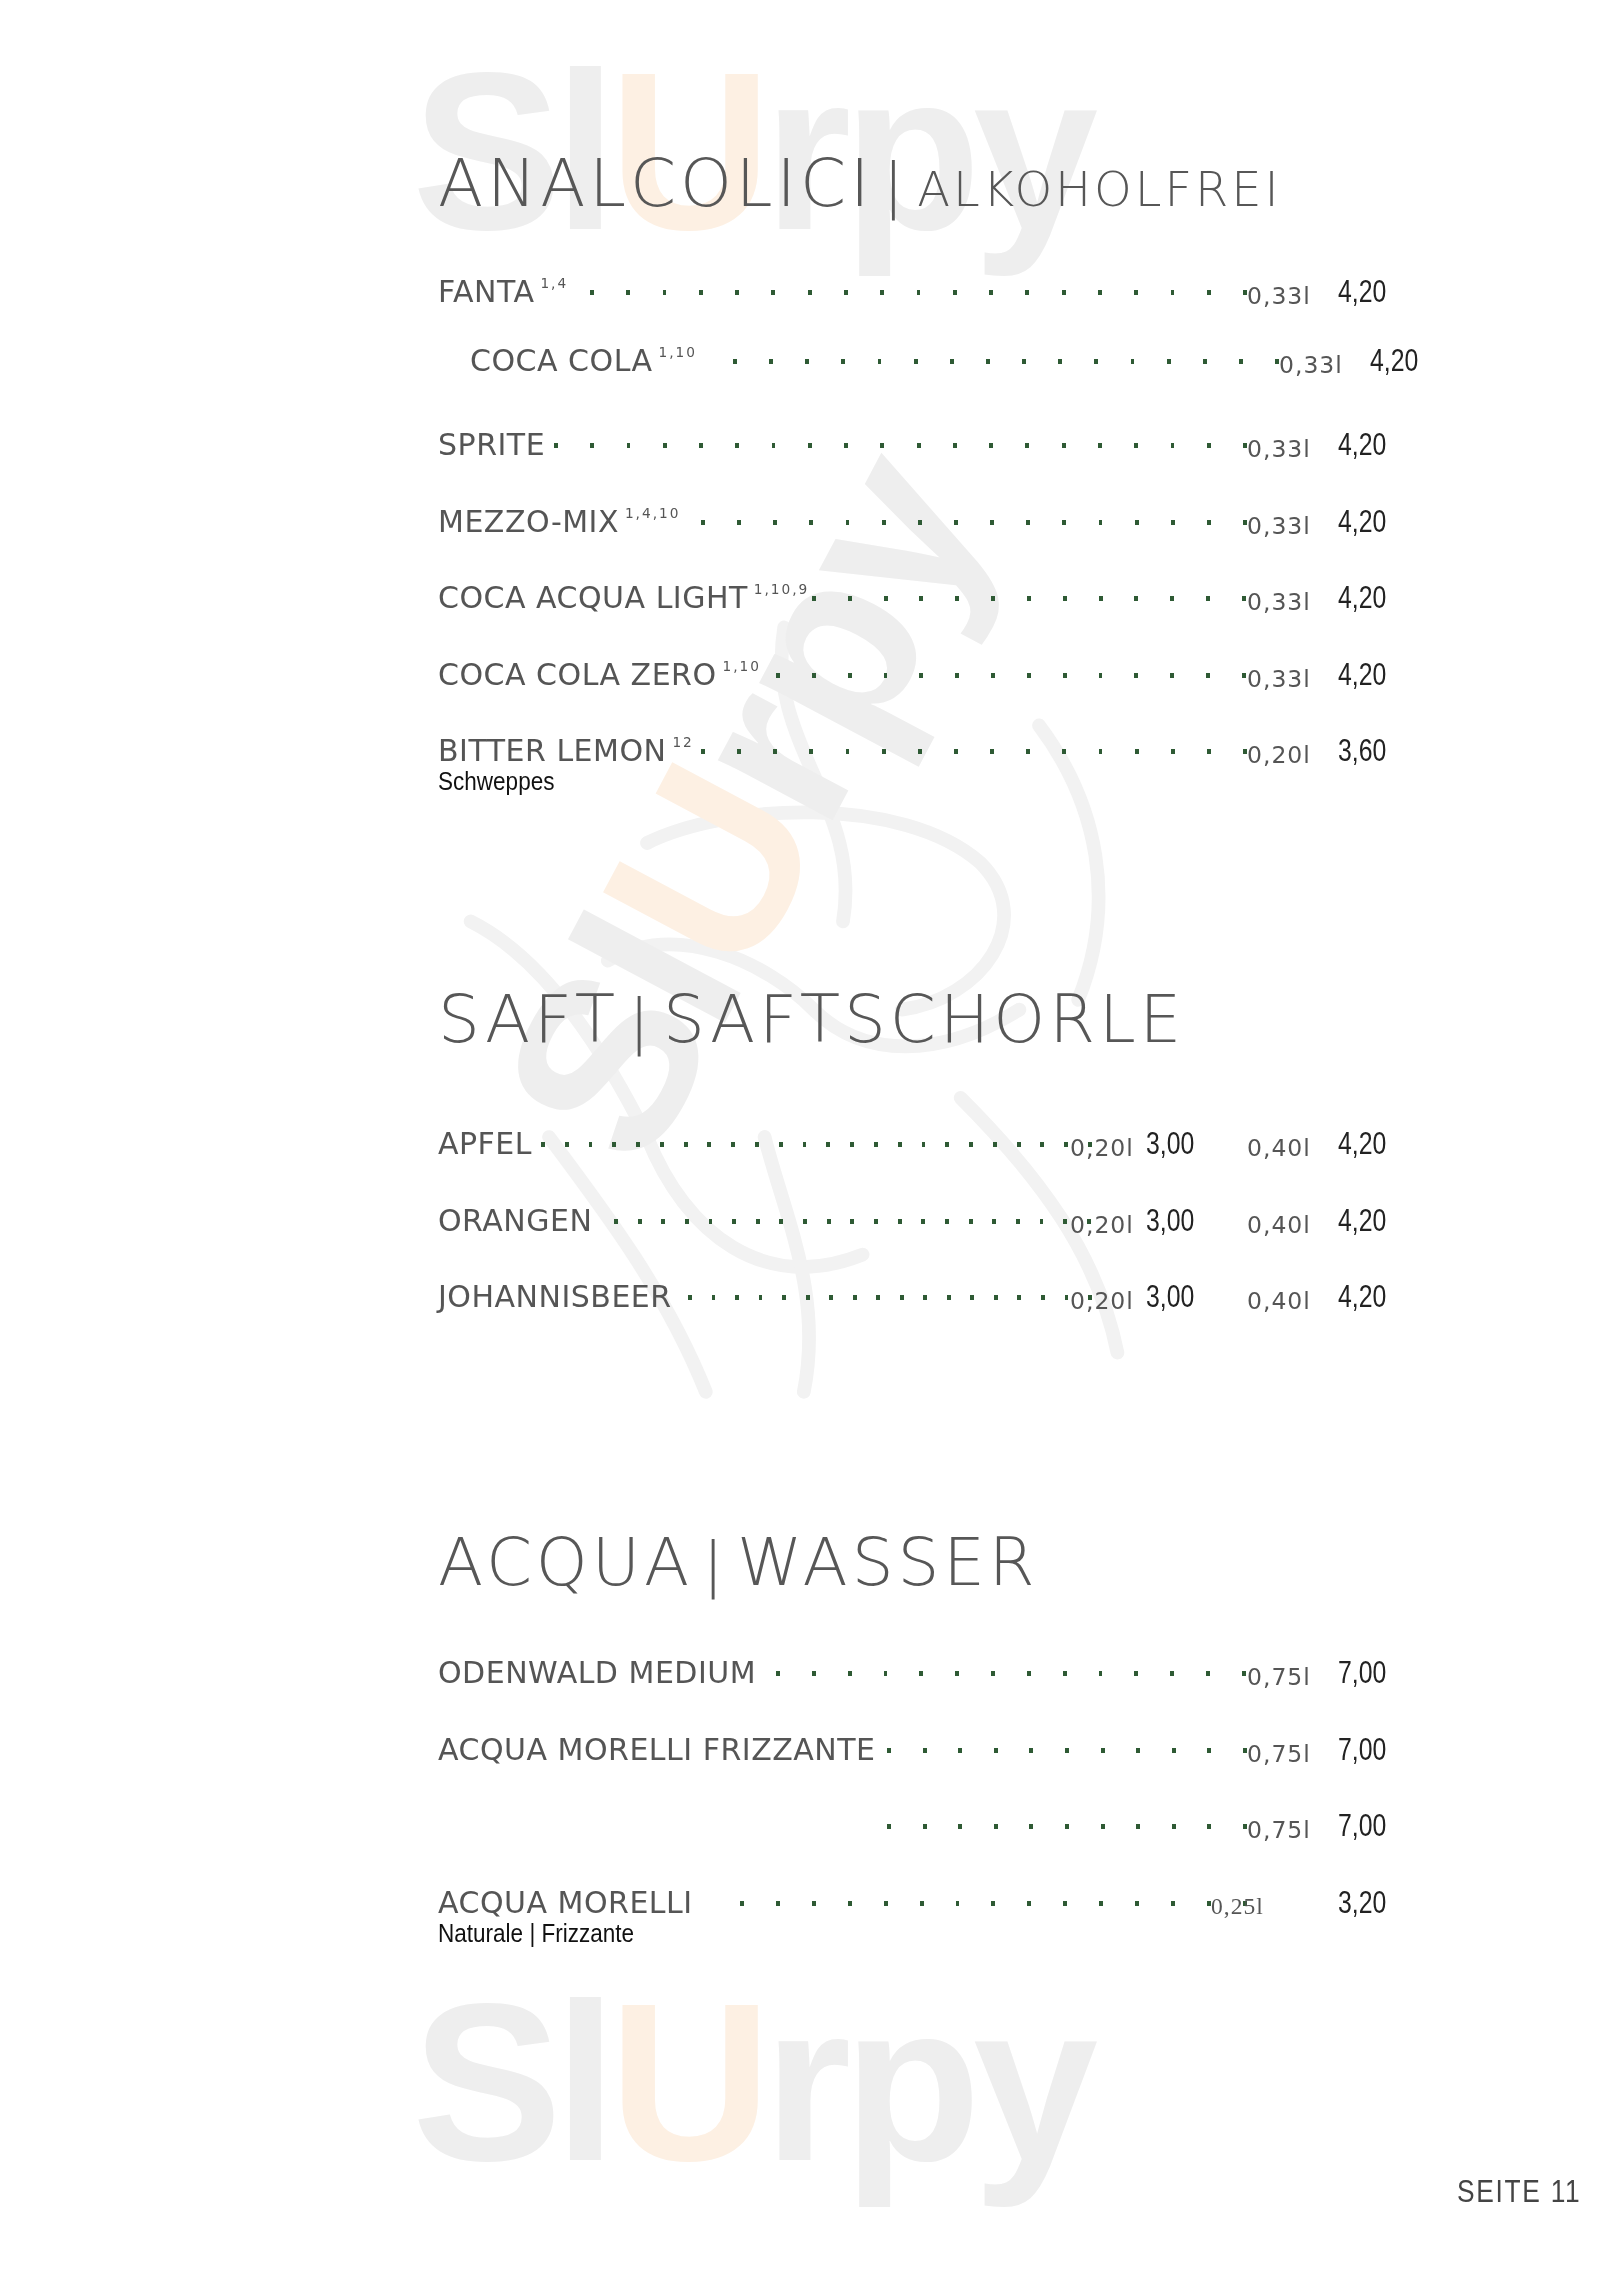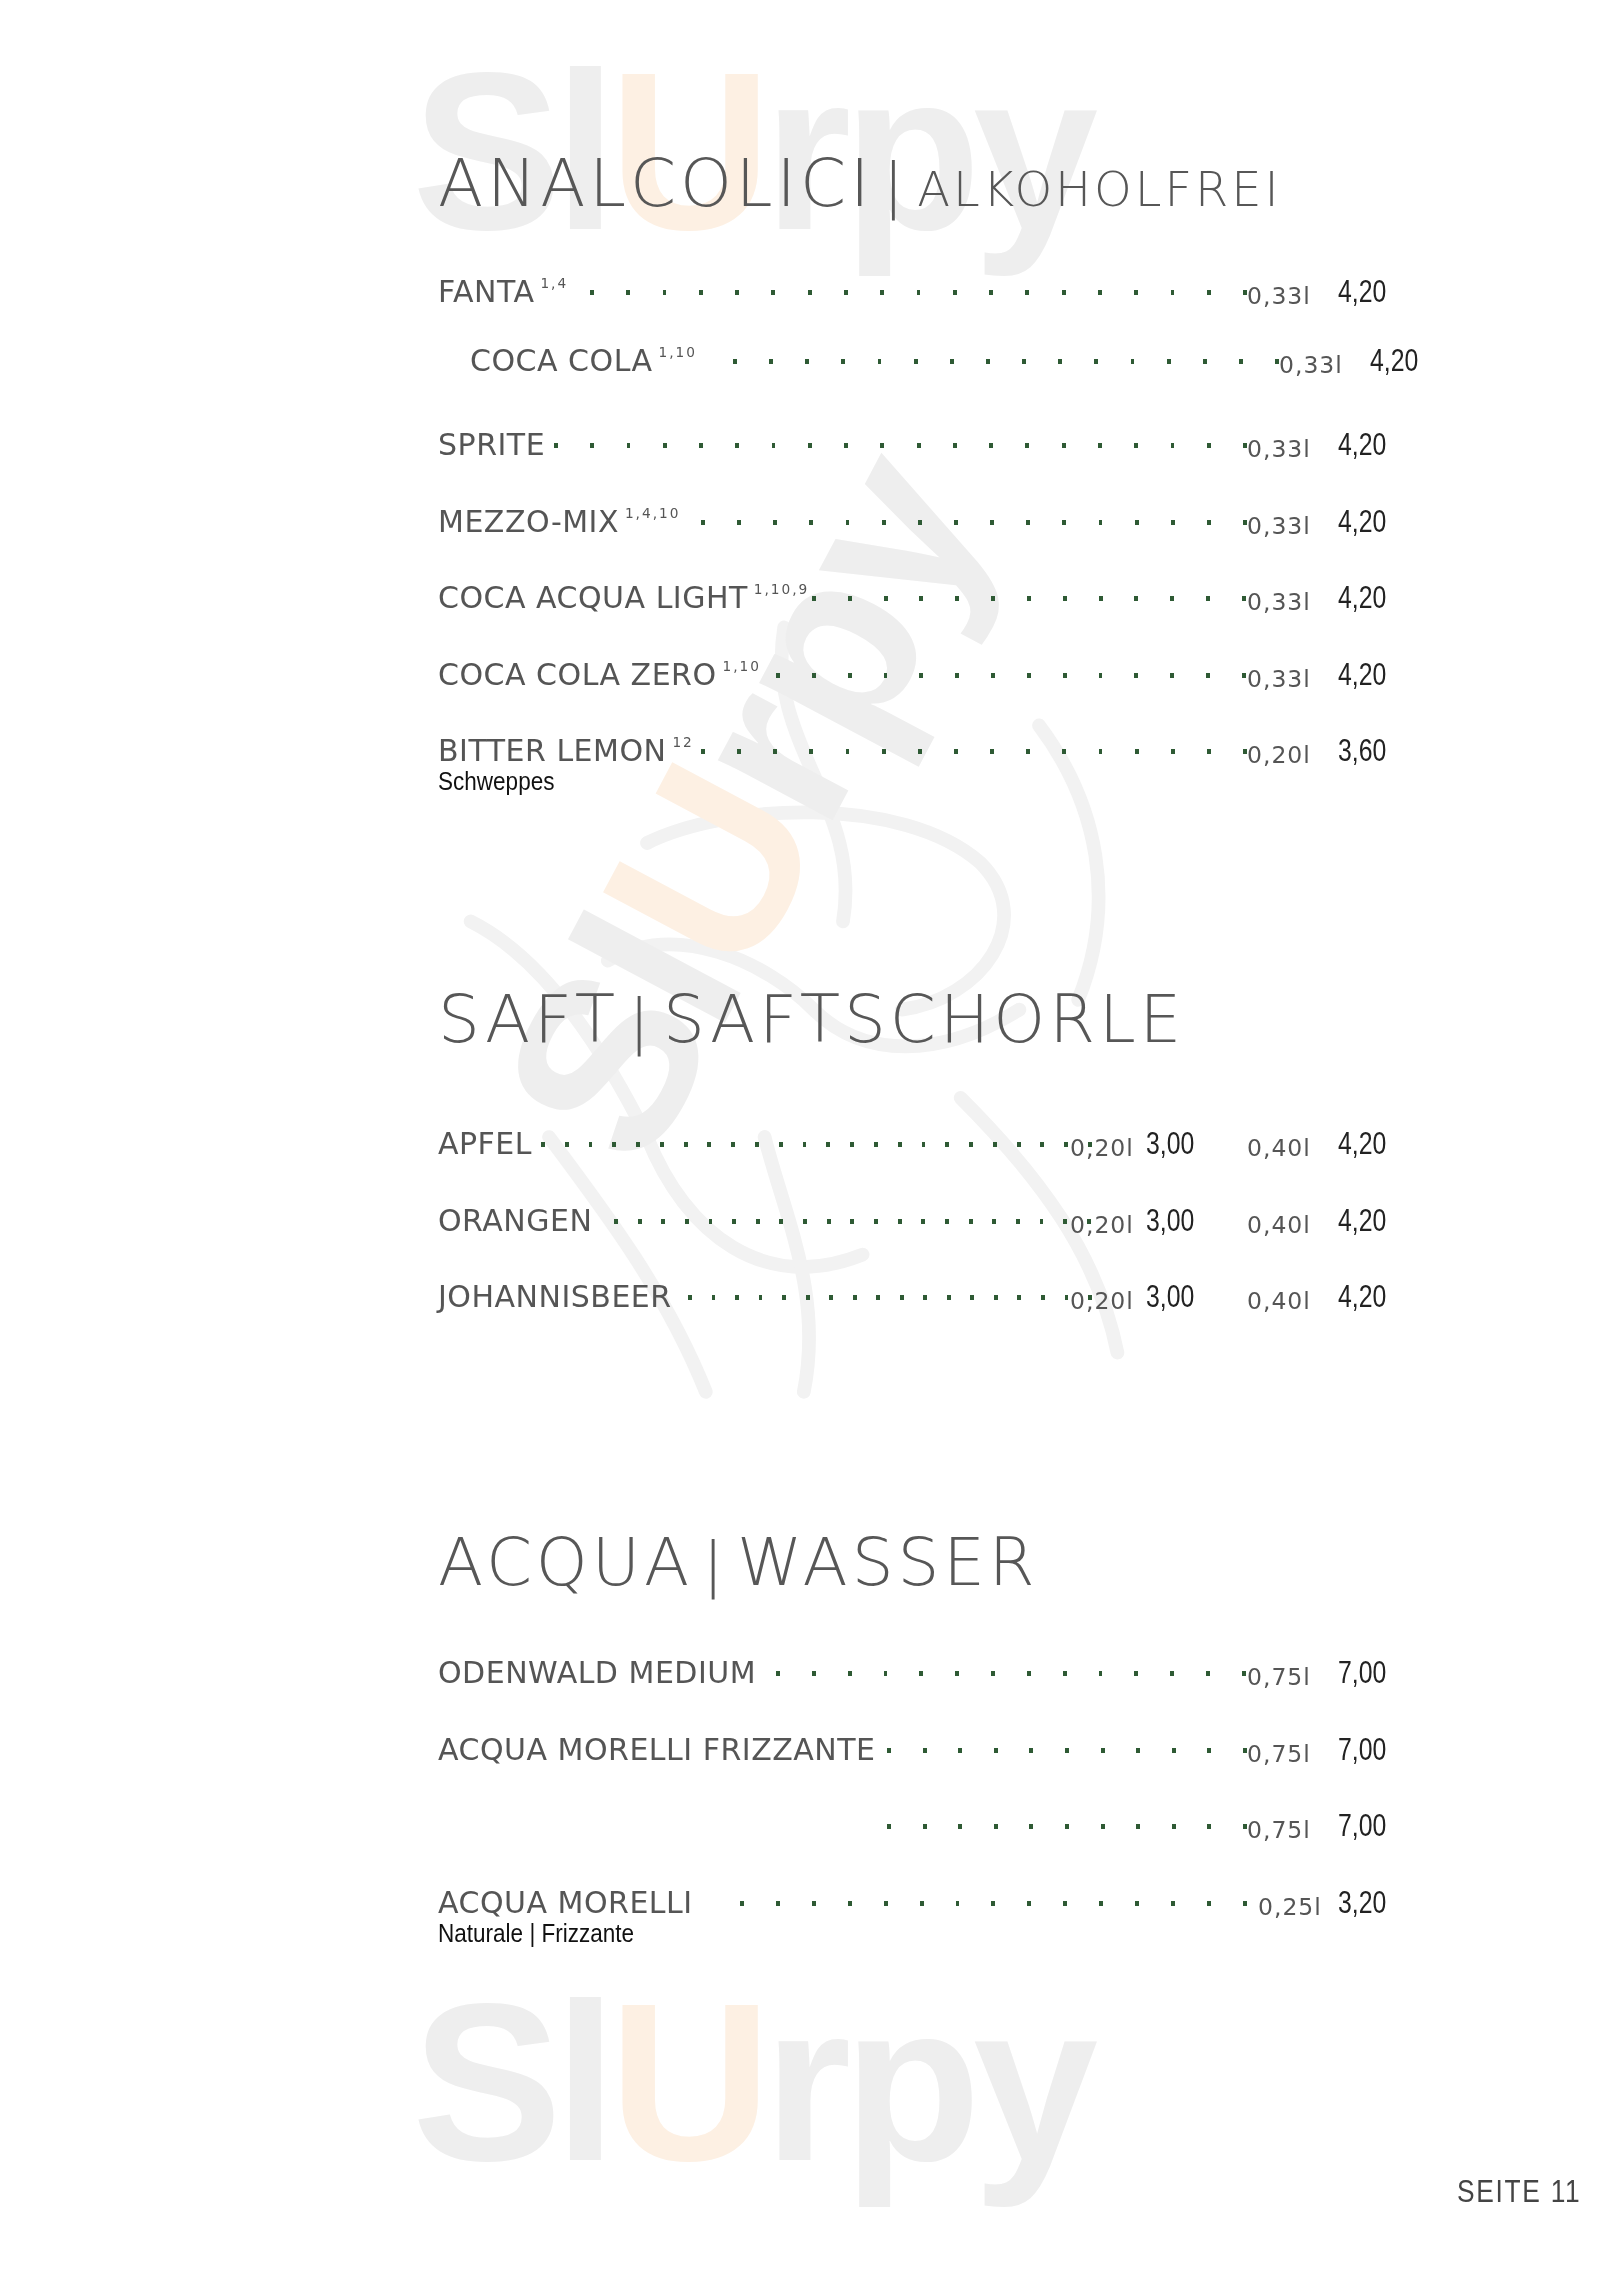--- a/index.html
+++ b/index.html
@@ -409,20 +409,20 @@
           <span></span>
           <span></span>
           <span></span>
           <span></span>
           <span></span>
           <span></span>
           <span></span>
           <span></span>
           <span></span>
         </div>
-      <span class="vol" style="left:820px;">0,25l</span>
+      <span class="vol" style="left:773px;font-family:Liberation Serif, serif;">0,25l</span>
       <span class="price" style="left:900px;">3,20</span>
     </div>
   </div>
 
   <div class="page-no">SEITE 11</div>
 </div>
 
 
 </body></html>

